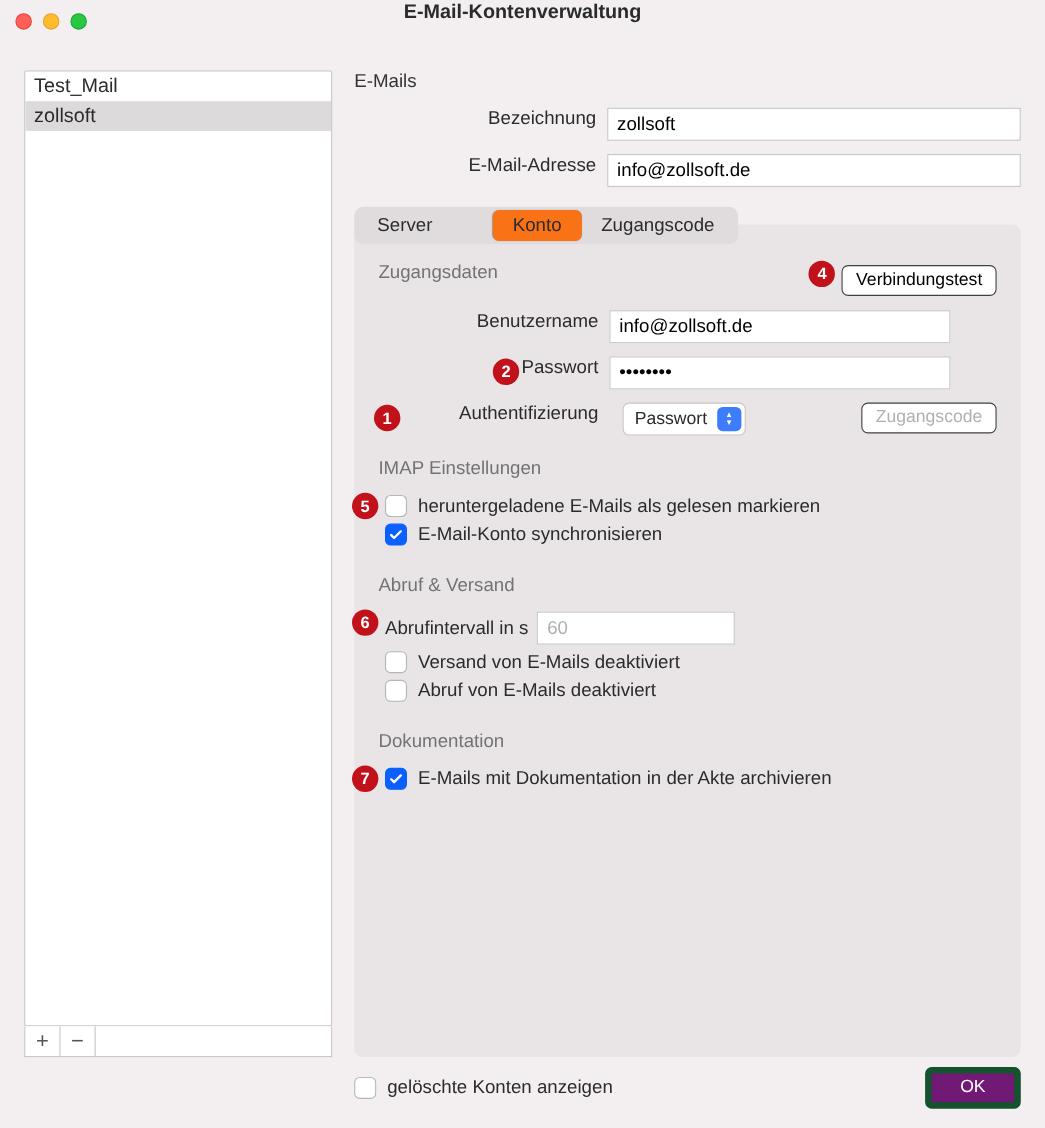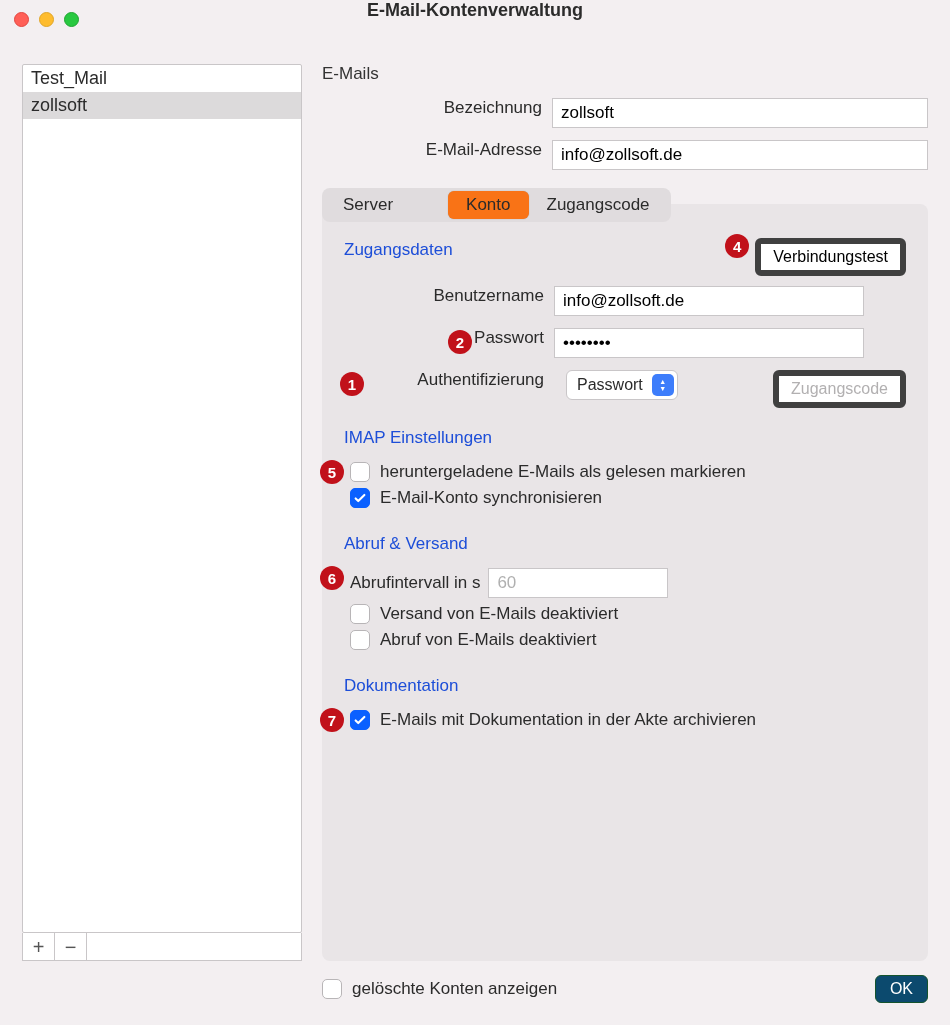--- a/index.html
+++ b/index.html
@@ -134,40 +134,40 @@
   
   .inner {
     background: #e9e5e7;
     border-radius: 8px;
     margin-top: -18px;
     padding: 34px 22px 20px 22px;
     flex: 1;
     position: relative;
   }
   .inner h4 {
-    font-weight: 400; color: #1d4ed8;
+    font-weight: 400; color: #737373;
     font-size: 17px; margin-bottom: 14px;
   }
   .inner .form-row label.fl { width: 210px; }
   .inner input.text { max-width: 310px; }
 
   .btn {
     background: #fff;
-    border: 6px solid #404040;
+    border: 1px solid #404040;
     border-radius: 6px;
     padding: 4px 12px;
     font-size: 16px;
     cursor: pointer;
   }
   .btn.disabled { color: #b2b0b1; cursor: default; }
   .btn.primary {
-    background: #0c4a6e;
+    background: #701a75;
     color: #fff;
-    border: 1px solid #14532d;
-    padding: 4px 14px;
+    border: 6px solid #14532d;
+    padding: 4px 26px;
   }
 
   
   .mac-select {
     position: relative;
     background: #fff;
     border: 1px solid #c9c6c8;
     border-radius: 6px;
     height: 30px;
     display: inline-flex; align-items: center;

